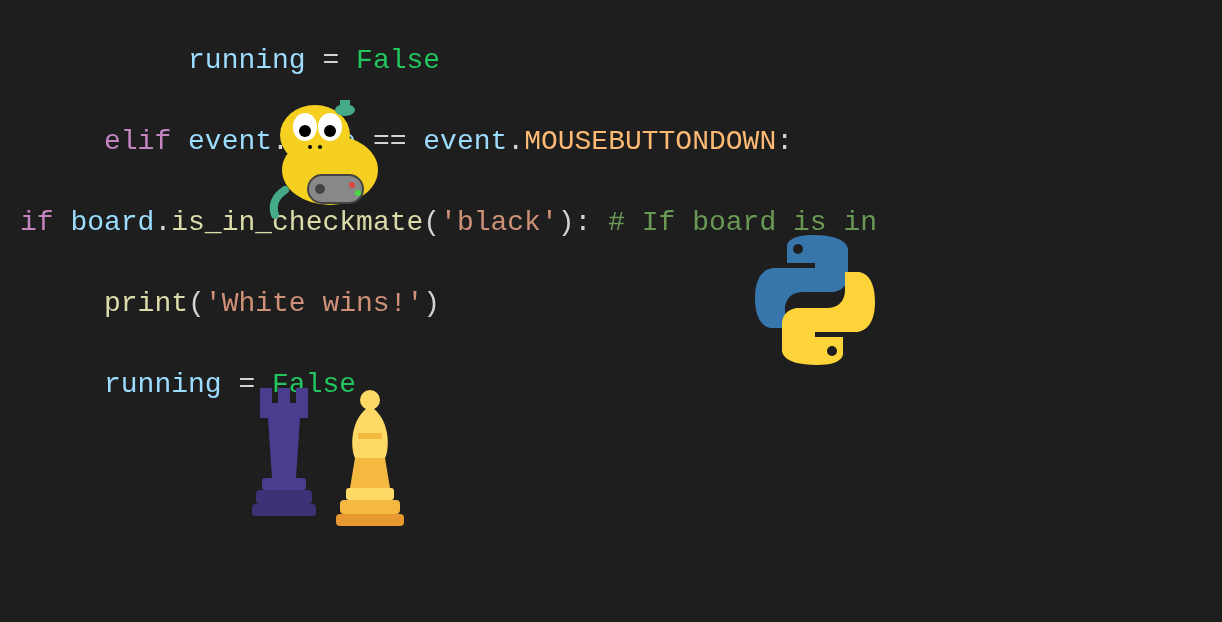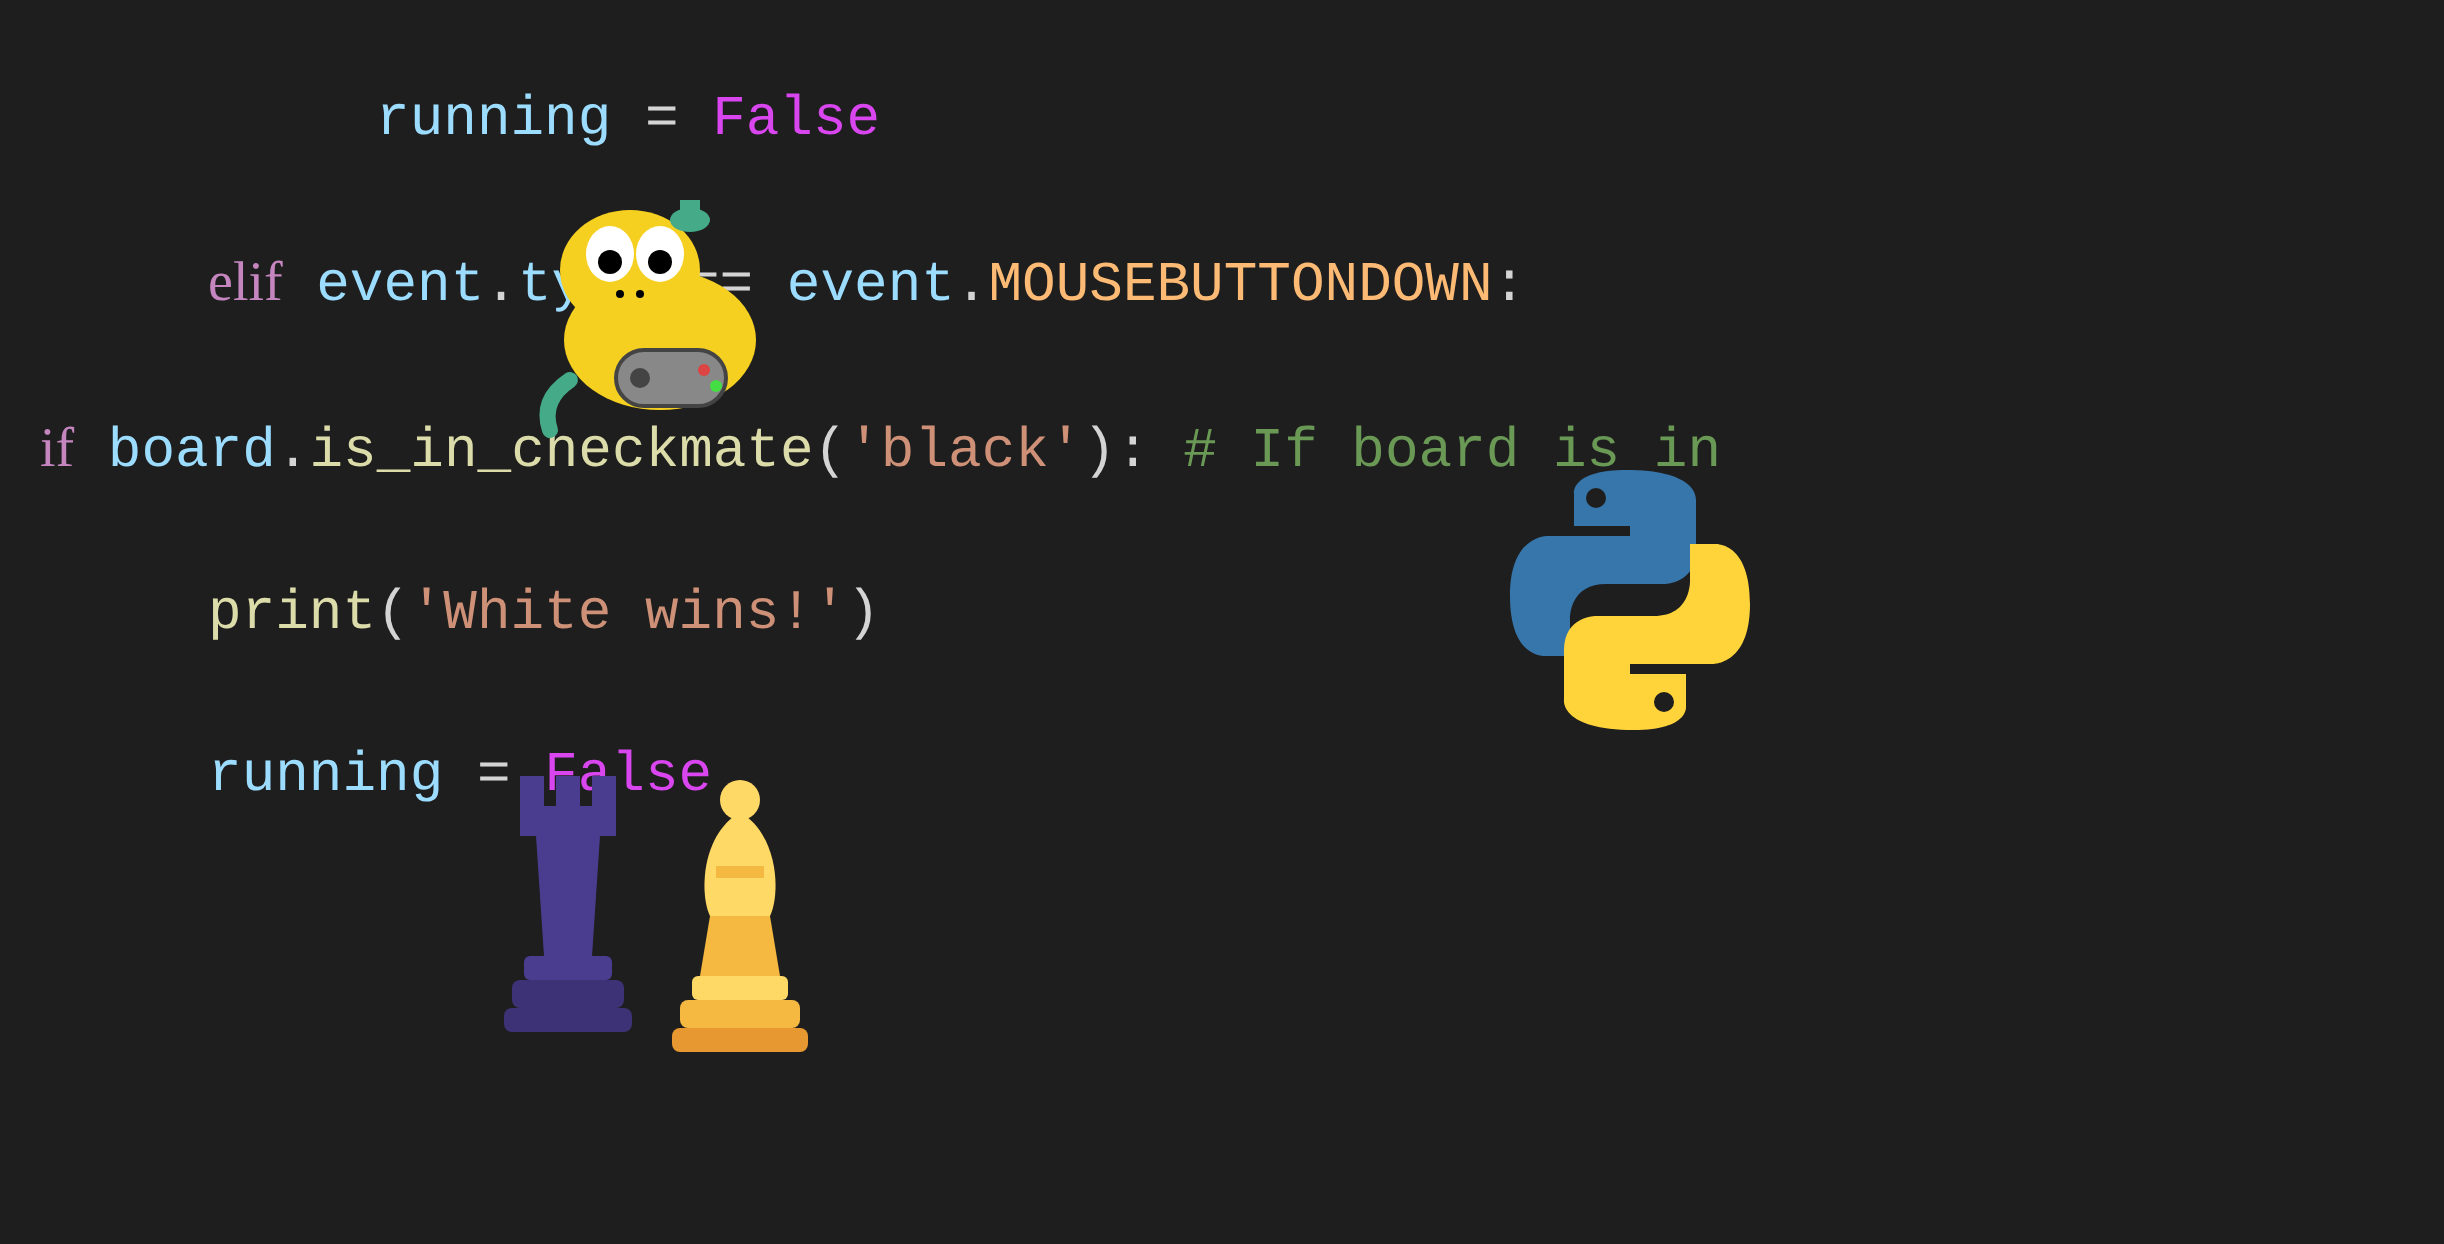--- a/index.html
+++ b/index.html
@@ -25,22 +25,22 @@
     .code-container {
       position: relative;
       padding-left: 20px;
       white-space: pre;
     }
     
     .line {
       position: relative;
     }
     
-    .keyword-control { color: #c586c0; font-family: Liberation Serif, serif; }
-    .keyword-blue { color: #d946ef; }
+    .keyword-control { color: #c586c0; }
+    .keyword-blue { color: #22c55e; }
     .variable { color: #9cdcfe; }
     .function { color: #dcdcaa; }
     .operator { color: #d4d4d4; }
     .string { color: #ce9178; }
     .comment { color: #6a9955; }
     .punct { color: #d4d4d4; }
     .constant { color: #fdba74; }
     
     .pygame-logo {
       position: absolute;

